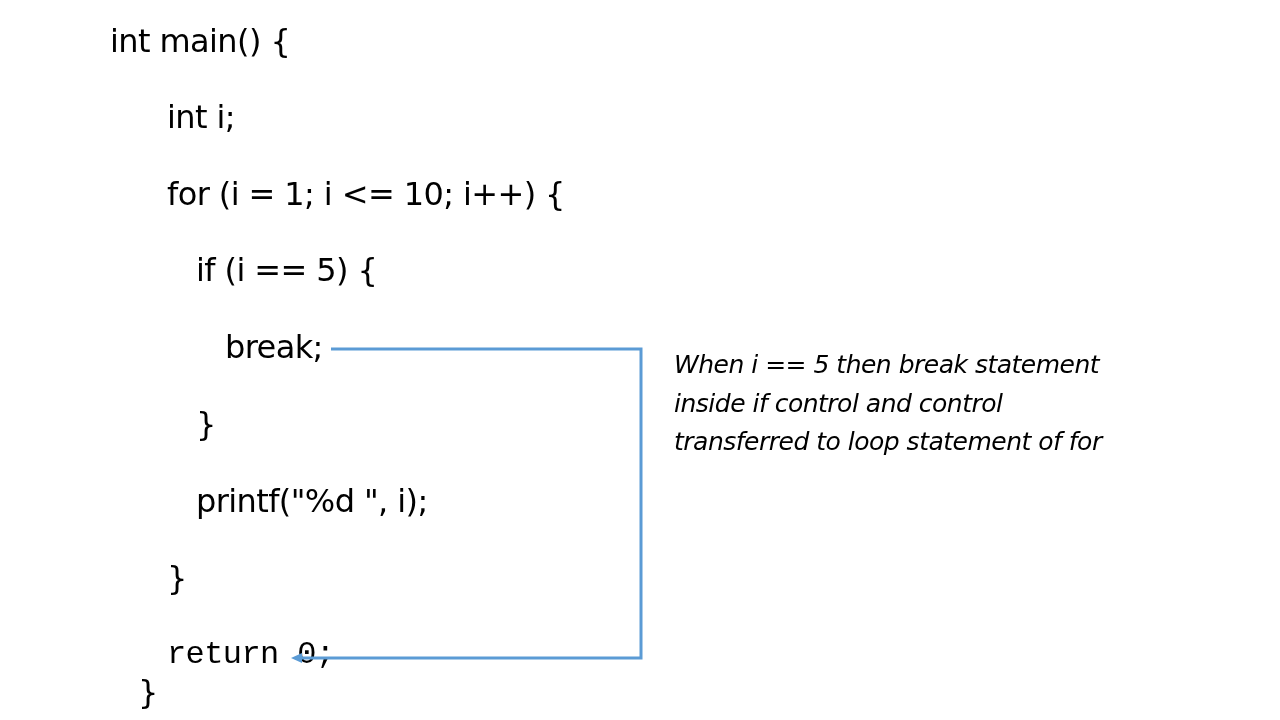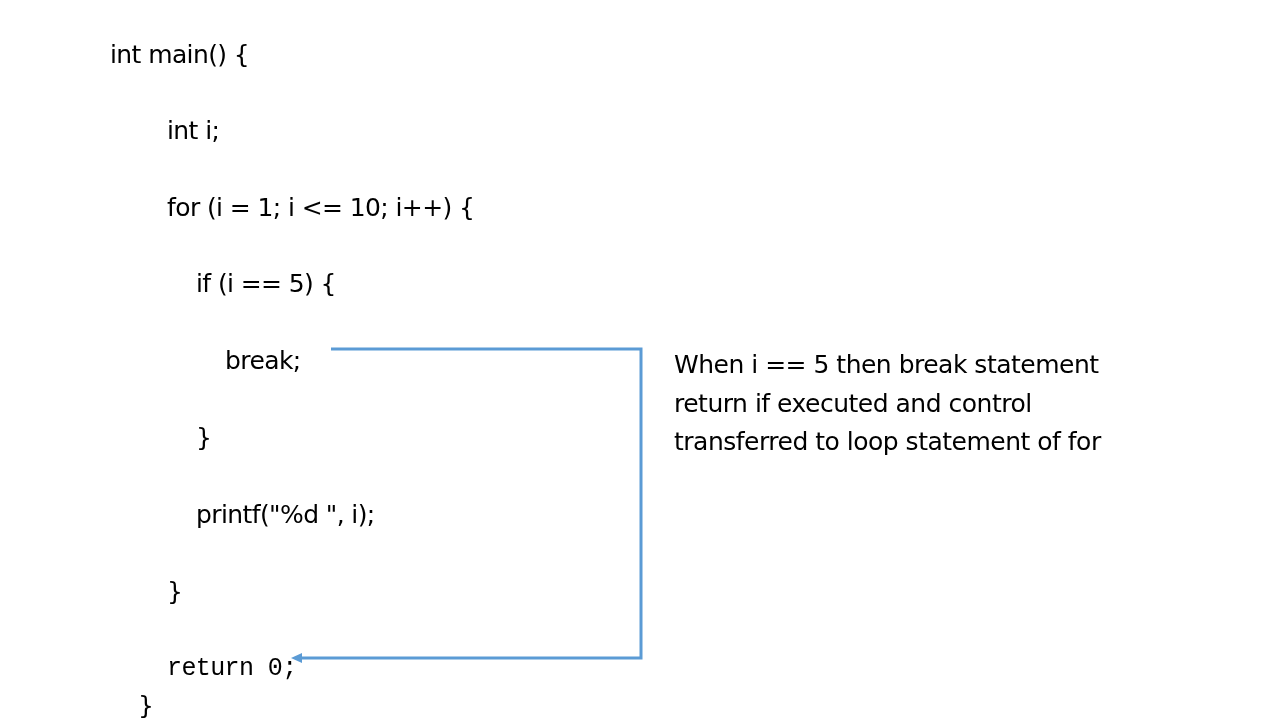--- a/index.html
+++ b/index.html
@@ -1,29 +1,28 @@
 <!DOCTYPE html>
 <html><head>
   <meta charset="utf-8">
   <style>
     html, body { margin: 0; padding: 0; }
     body {
       width: 1280px; height: 720px; background: #ffffff; position: relative; overflow: hidden;
       font-family: "DejaVu Sans", "Liberation Sans", sans-serif; color: #000000;
     }
     .code-line {
-      position: absolute; font-size: 25px; line-height: 30px; white-space: pre;
+      position: absolute; font-size: 32px; line-height: 30px; white-space: pre;
       letter-spacing: -0.6px;
-      margin-top: 14px;
     }
     .note {
       position: absolute; left: 674px; top: 346px; width: 500px;
       font-size: 25px; line-height: 38.5px; letter-spacing: -0.5px;
     }
-    .note-line { display: block; white-space: pre; }
+    .note-line { display: block; white-space: pre; font-style: italic; }
     svg.arrow { position: absolute; left: 0; top: 0; }
   </style>
 </head>
 <body>
 
 <div>
   <div class="code-line" style="left:110px; top:26px;">int main() {</div>
   <div class="code-line" style="left:167px; top:102px;">int i;</div>
   <div class="code-line" style="left:167px; top:179px;text-align:center;">for (i = 1; i &lt;= 10; i++) {</div>
   <div class="code-line" style="left:196px; top:255px;">if (i == 5) {</div>
@@ -40,15 +39,15 @@
     <marker id="arrowhead" markerWidth="10" markerHeight="8" refX="1" refY="4" orient="auto" markerUnits="userSpaceOnUse">
       <path d="M10,0 L0,4 L10,8 Z" fill="#5b9bd5"></path>
     </marker>
   </defs>
   <polyline points="331,349 641,349 641,658 302,658" fill="none" stroke="#5b9bd5" stroke-width="3"></polyline>
   <path d="M291,658 L302,653 L302,663 Z" fill="#5b9bd5"></path>
 </svg>
 
 <div class="note">
   <span class="note-line">When i == 5 then break statement</span>
-  <span class="note-line">return if executed and control</span>
+  <span class="note-line">inside if control and control</span>
   <span class="note-line">transferred to loop statement of for</span>
 </div>
 
 </body></html>

